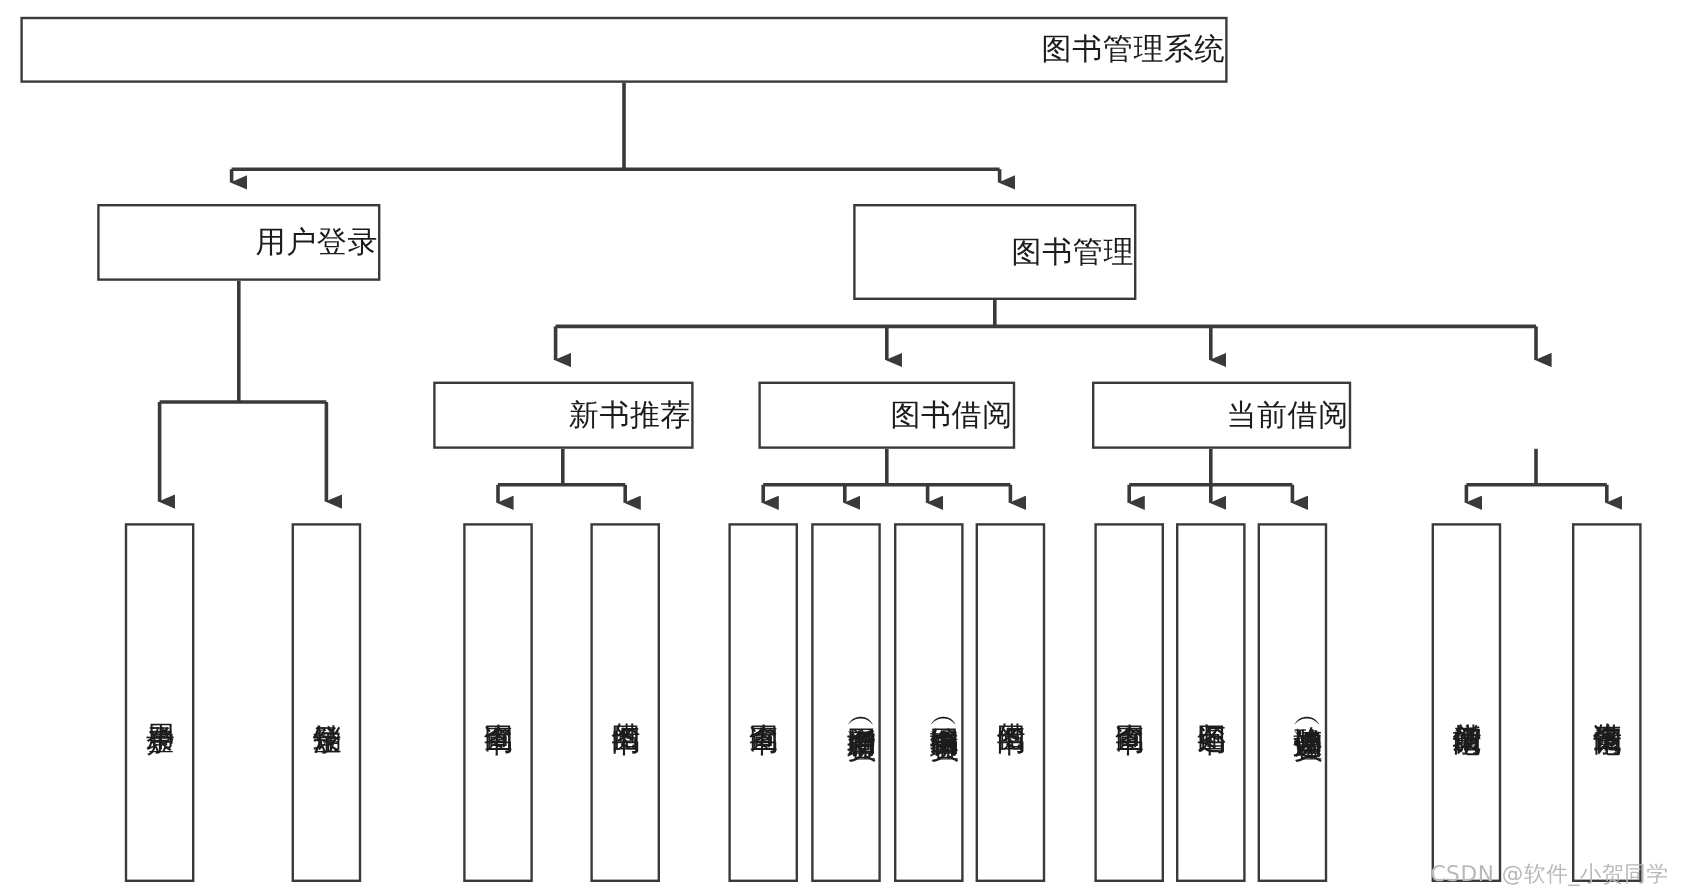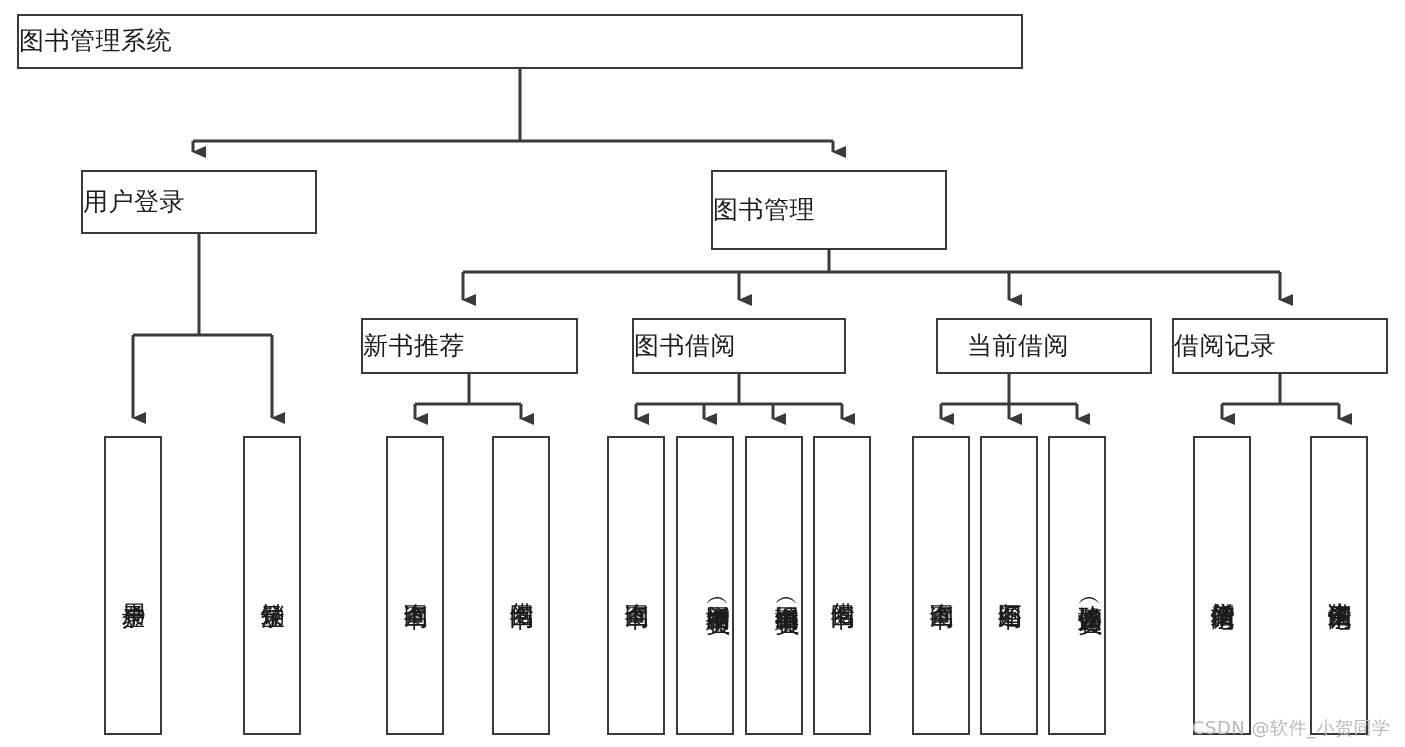--- a/index.html
+++ b/index.html
@@ -26,21 +26,21 @@
     height: 747px;
     pointer-events: none;
   }
   .node {
     position: absolute;
     box-sizing: border-box;
     background: #ffffff;
     border: 2.5px solid #3a3a3a;
     display: flex;
     align-items: center;
-    justify-content: flex-start;
+    justify-content: flex-end;
     color: #1c1c1c;
     text-align: center;
   }
   .node-h {
     font-size: 25px;
     line-height: 1.15;
     letter-spacing: 0.5px;
   }
   .node-v {
     font-size: 24px;
@@ -131,25 +131,22 @@
   <div class="node node-h" style="left:711px; top:170px; width:236px; height:80px;">
     <span>图书管理</span>
   </div>
 
   <div class="node node-h" style="left:632px; top:318px; width:214px; height:56px;">
     <span>图书借阅</span>
   </div>
   <div class="node node-h" style="left:361px; top:318px; width:217px; height:56px;">
     <span>新书推荐</span>
   </div>
-  <div class="node node-h" style="left:936px; top:318px; width:216px; height:56px;padding-left:29px;">
+  <div class="node node-h" style="left:910px; top:318px; width:216px; height:56px;padding-left:29px;">
     <span>当前借阅</span>
-  </div>
-  <div class="node node-h" style="left:1172px; top:318px; width:216px; height:56px;">
-    <span>借阅记录</span>
   </div>
 
   <div class="node node-v center-v" style="left:104px; top:436px; width:58px; height:299px;">
     <span>用户登录</span>
   </div>
   <div class="node node-v center-v" style="left:243px; top:436px; width:58px; height:299px;">
     <span>注销登录</span>
   </div>
 
   <div class="node node-v center-v" style="left:386px; top:436px; width:58px; height:299px;">

